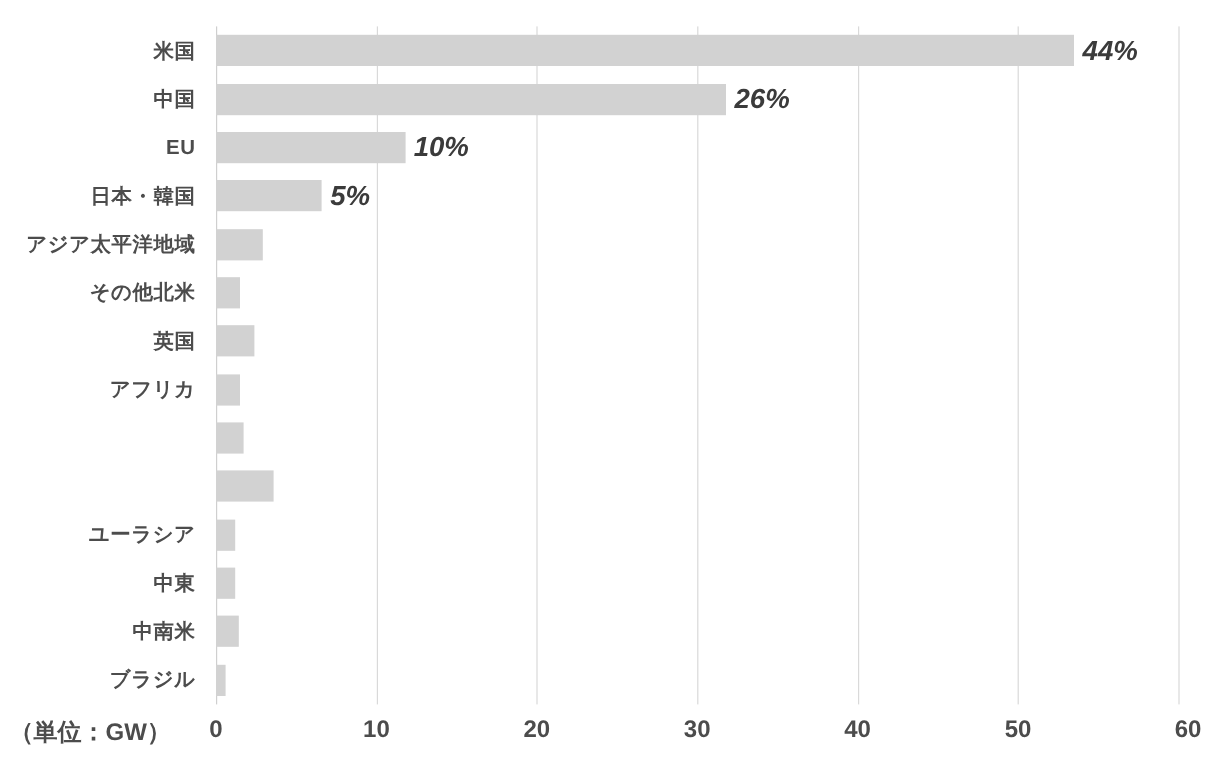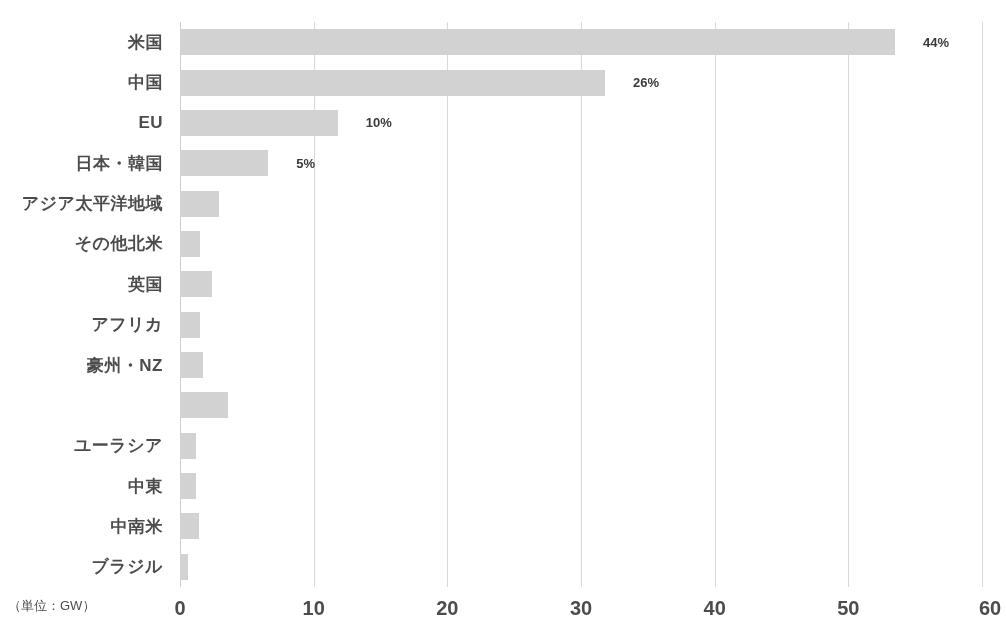--- a/index.html
+++ b/index.html
@@ -73,25 +73,26 @@
     position: absolute;
     height: 26px;
     background: #d2d2d2;
   }
 
   .bar-value {
     position: absolute;
     height: 26px;
     display: flex;
     align-items: center;
-    font-size: 13px;
+    font-size: 23px;
     font-weight: bold;
     color: #3b3b3b;
     white-space: nowrap;
-    padding-left: 28px;
+    padding-left: 7px;
+    font-style: italic;
   }
 
   
   #x-axis {
     position: absolute;
     left: 180px;
     top: 589px;
     width: 802px;
     height: 42px;
   }
@@ -102,22 +103,22 @@
     font-weight: bold;
     color: #4c4c4c;
     transform: translateX(-50%);
     white-space: nowrap;
   }
 
   #unit-label {
     position: absolute;
     left: 8px;
     top: 597px;
-    font-size: 13px;
-    font-weight: normal;
+    font-size: 20px;
+    font-weight: bold;
     color: #4c4c4c;
     white-space: nowrap;
   }
 </style>
 </head>
 <body>
 
 <div id="chart-root">
 
   <div id="labels-col">
@@ -137,23 +138,20 @@
         <span>アジア太平洋地域</span>
       </div>
       <div class="label-row" style="top: 201.786px;">
         <span>その他北米</span>
       </div>
       <div class="label-row" style="top: 242.143px;">
         <span>英国</span>
       </div>
       <div class="label-row" style="top: 282.5px;">
         <span>アフリカ</span>
-      </div>
-      <div class="label-row" style="top: 322.857px;">
-        <span>豪州・NZ</span>
       </div>
       <div class="label-row" style="top: 443.929px;">
         <span>中東</span>
       </div>
       <div class="label-row" style="top: 403.571px;">
         <span>ユーラシア</span>
       </div>
       <div class="label-row" style="top: 484.286px;">
         <span>中南米</span>
       </div>

